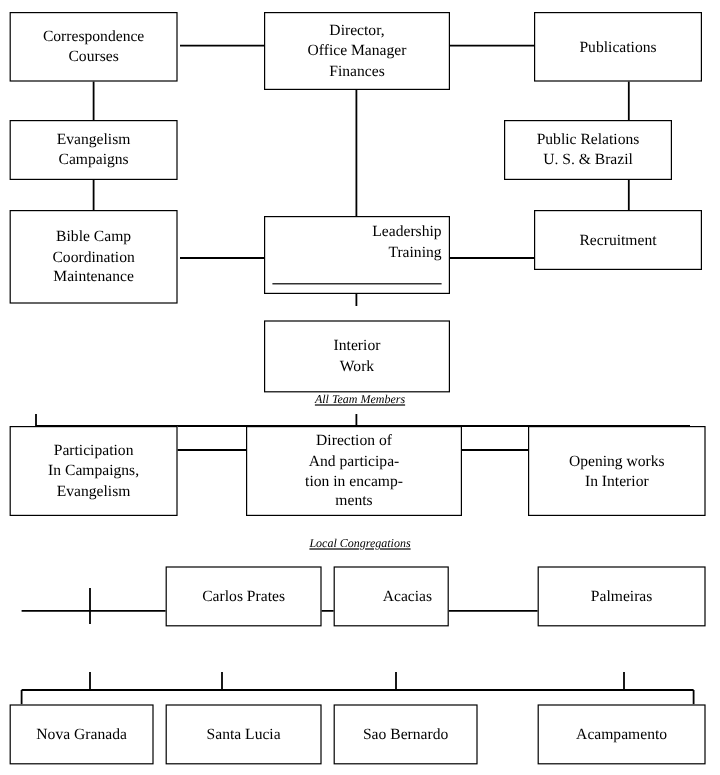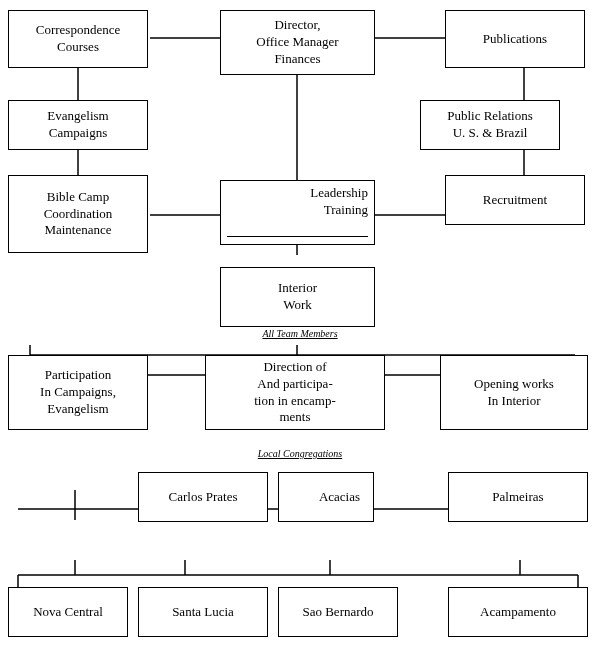--- a/index.html
+++ b/index.html
@@ -202,21 +202,21 @@
   </div>
 
   <div class="box" style="left:448px; top:472px; width:140px; height:50px;">
     <div class="box-inner">
       <span>Palmeiras</span>
     </div>
   </div>
 
   <div class="box" style="left:8px; top:587px; width:120px; height:50px;">
     <div class="box-inner">
-      <span>Nova Central</span>
+      <span>Nova Granada</span>
     </div>
   </div>
 
   <div class="box" style="left:138px; top:587px; width:130px; height:50px;">
     <div class="box-inner">
       <span>Santa Lucia</span>
     </div>
   </div>
 
   <div class="box" style="left:278px; top:587px; width:120px; height:50px;">

